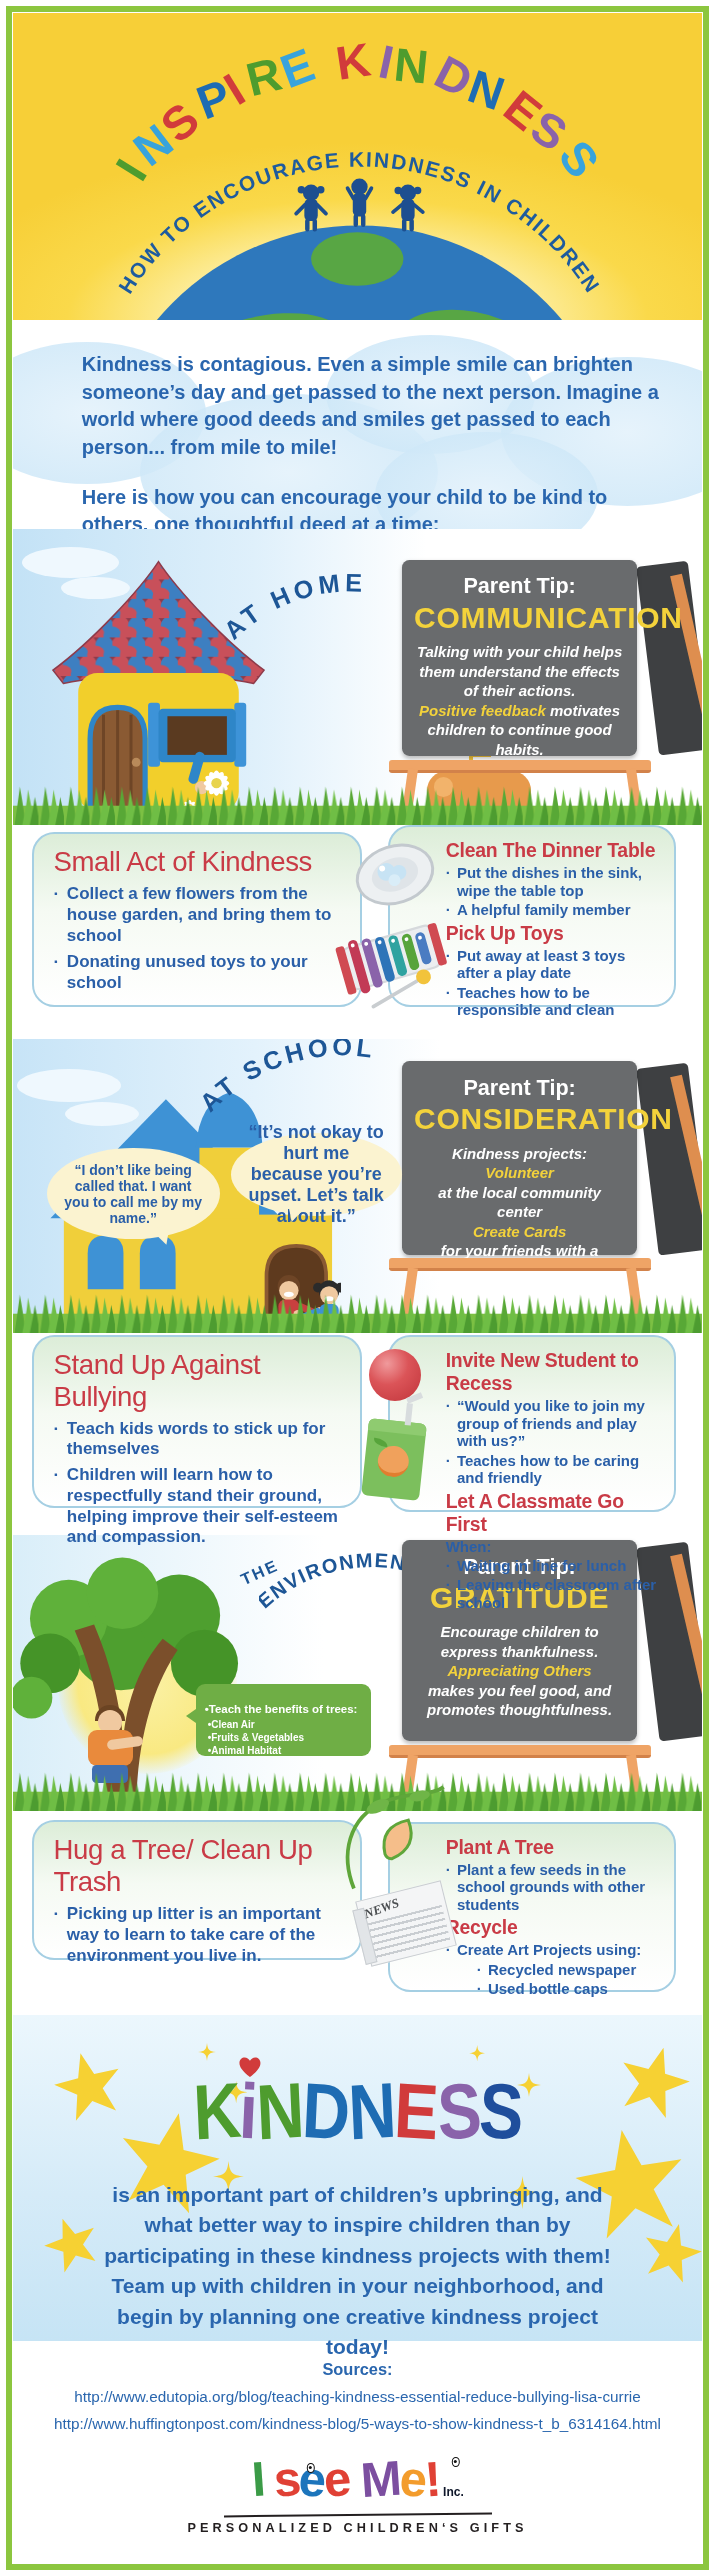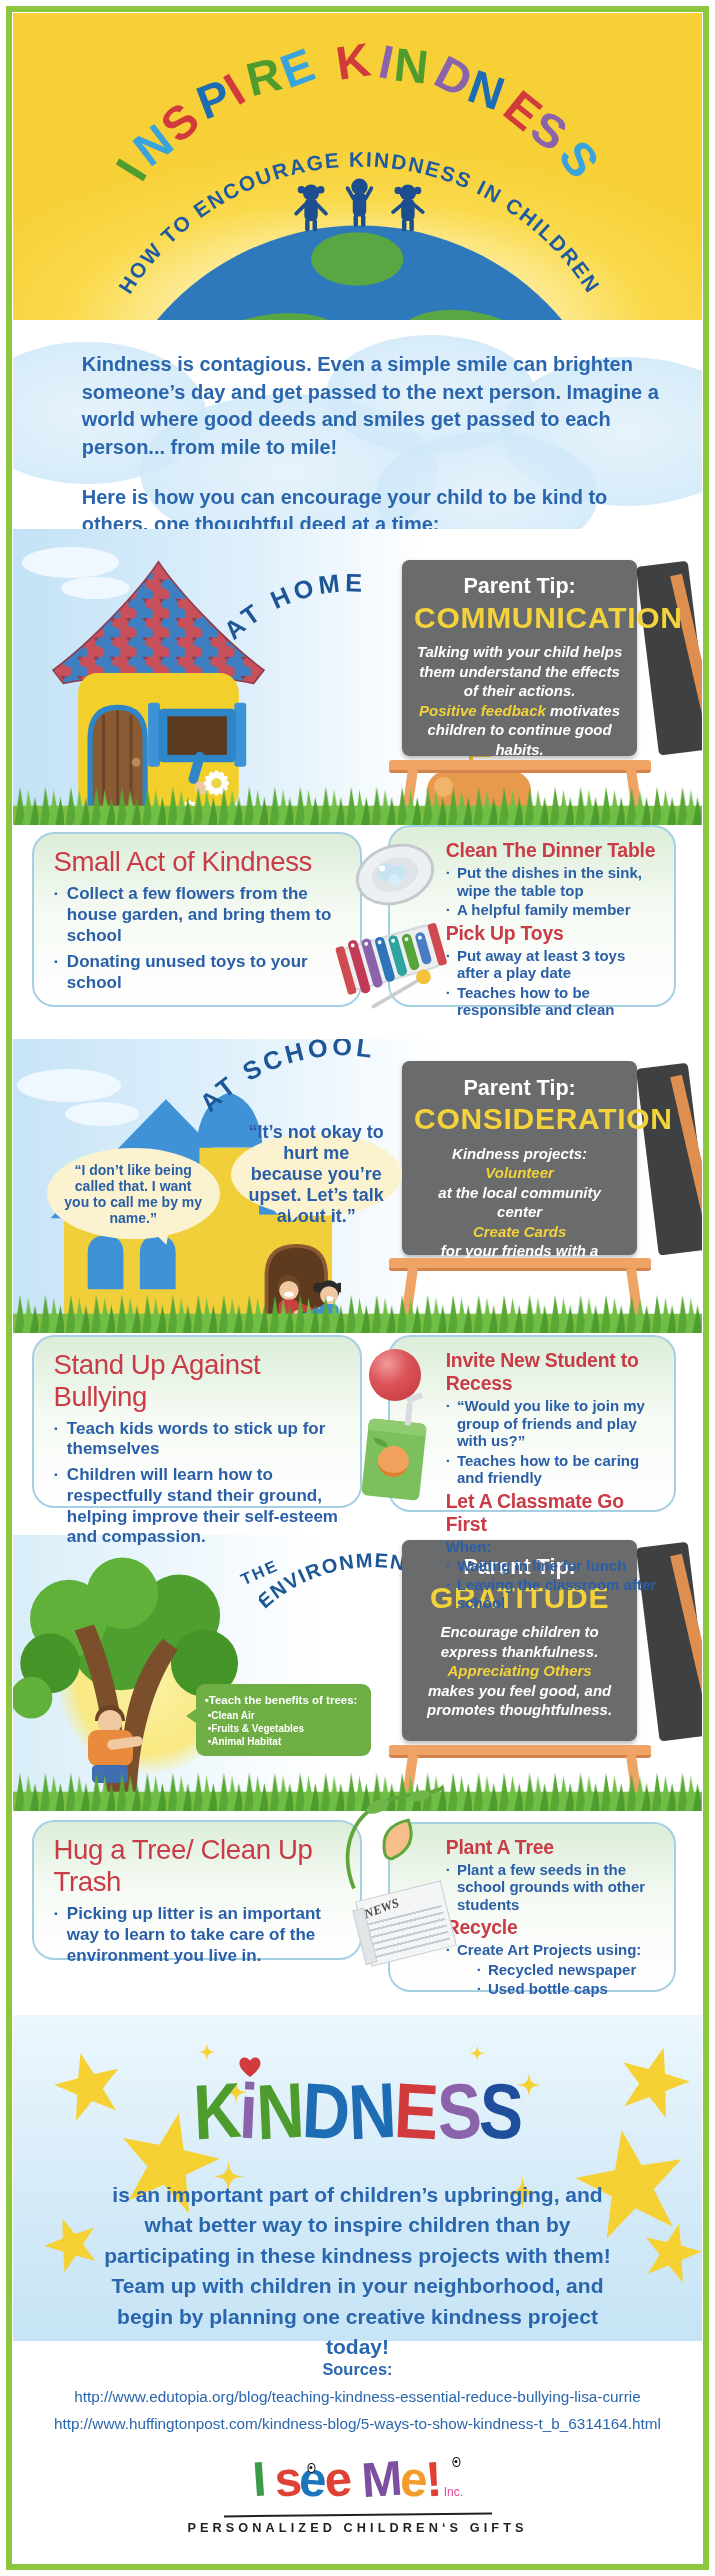--- a/index.html
+++ b/index.html
@@ -104,21 +104,21 @@
 
   .boy{position:absolute;width:60px;height:80px;z-index:4;}
   .boy-hair{position:absolute;left:10.4px;top:0;width:30px;height:16.4px;background:#6B4423;border-radius:15px 15px 0 0;}
   .boy-head{position:absolute;left:13.4px;top:4.5px;width:24px;height:24px;border-radius:50%;background:#F0C9A0;}
   .boy-body{position:absolute;left:3px;top:25px;width:45px;height:36px;background:#E98A3C;border-radius:9px;}
   .boy-arm{position:absolute;left:22.3px;top:33px;width:36px;height:9.7px;background:#F0C9A0;border-radius:5.2px;
       transform:rotate(-8deg);}
   .boy-pants{position:absolute;left:7.4px;top:60px;width:36px;height:18px;background:#3F6FB0;border-radius:4.5px;}
 
   .treebox{position:absolute;background:#6FAE45;border-radius:9px;color:#FFF;z-index:5;
-      box-sizing:border-box;padding:10px 9px;}
+      box-sizing:border-box;padding:19px 9px;}
   .tb-tail{position:absolute;left:-9.7px;top:25px;width:0;height:0;border-top:7.4px solid transparent;
       border-bottom:7.4px solid transparent;border-right:10.4px solid #6FAE45;}
   .tb-head{font-weight:bold;font-size:11.5px;margin-bottom:3.7px;}
   .tb-item{font-size:10px;font-weight:bold;margin:2.2px 0 2.2px 3px;}
   .tb-head:before{content:"\2022 ";}
   .tb-item:before{content:"\2022 ";}
 
   .sun{position:absolute;border-radius:50%;background:radial-gradient(circle,#FBF1A4 0%,#F9E982 55%,rgba(250,240,170,0) 72%);}
 
   
@@ -146,21 +146,21 @@
   .footer{position:absolute;left:12.7px;right:12.7px;top:2341px;height:222px;background:#fff;}
   .src-label{position:absolute;left:0;right:0;top:19.4px;text-align:center;color:#2A66AE;
       font-weight:bold;font-size:16.4px;}
   .src-list{position:absolute;left:0;right:0;top:43px;text-align:center;color:#2A66AE;
       font-size:15.3px;font-weight:500;line-height:1.75;}
   .src-list a{color:#2A66AE;text-decoration:none;display:block;}
   .logo{position:absolute;left:50%;top:110px;transform:translateX(-50%);white-space:nowrap;}
   .logo .lt span{display:inline-block;font-size:49px;font-weight:bold;white-space:pre;letter-spacing:-2.2px;}
   .logo .lt span:nth-child(odd){transform:rotate(-4deg);}
   .logo .lt span:nth-child(even){transform:rotate(4deg);}
-  .logo-inc{display:inline-block;color:#ec4899;font-size:12px;font-weight:normal;margin-left:4.5px;}
+  .logo-inc{display:inline-block;color:#0f172a;font-size:12px;font-weight:bold;margin-left:4.5px;}
   .logo-underline{position:absolute;left:50%;top:173px;transform:translateX(-50%) rotate(-0.6deg);
       width:268px;height:2.2px;background:#231F20;}
   .tagline{position:absolute;left:0;right:0;top:180px;text-align:center;color:#231F20;
       font-weight:bold;font-size:12.7px;letter-spacing:4.1px;}
   .eye{position:absolute;width:6.7px;height:8.2px;background:#fff;border:1.5px solid #111;border-radius:50%;}
   .eye:after{content:"";position:absolute;left:1.5px;top:2.2px;width:3px;height:3px;border-radius:50%;background:#111;}
 </style>
 </head>
 <body>
 

